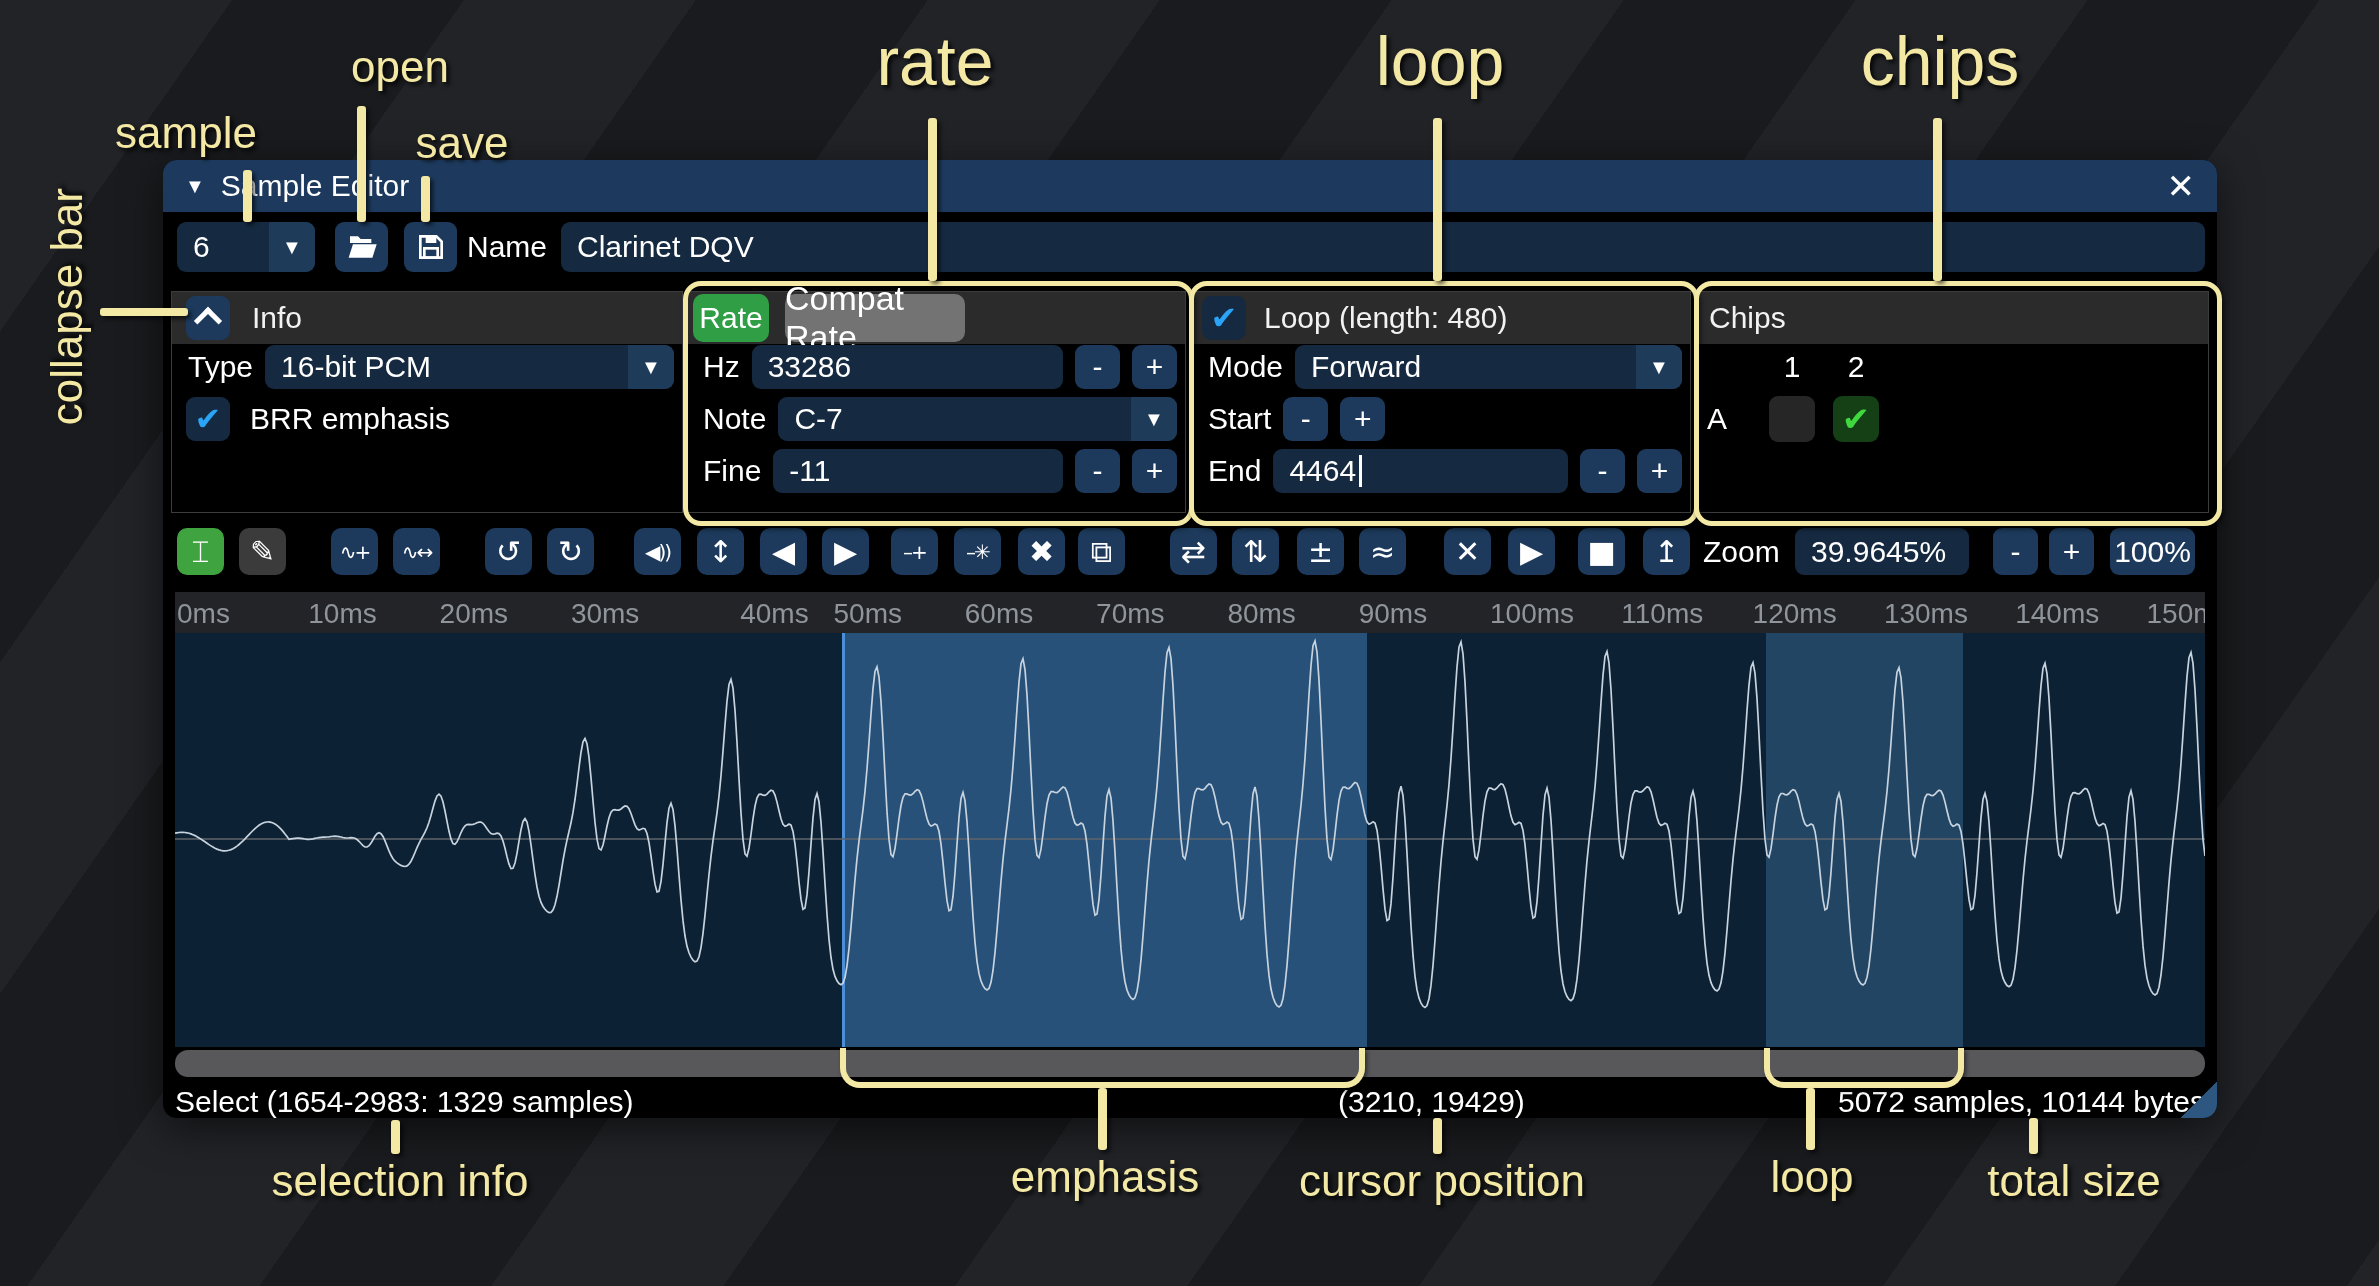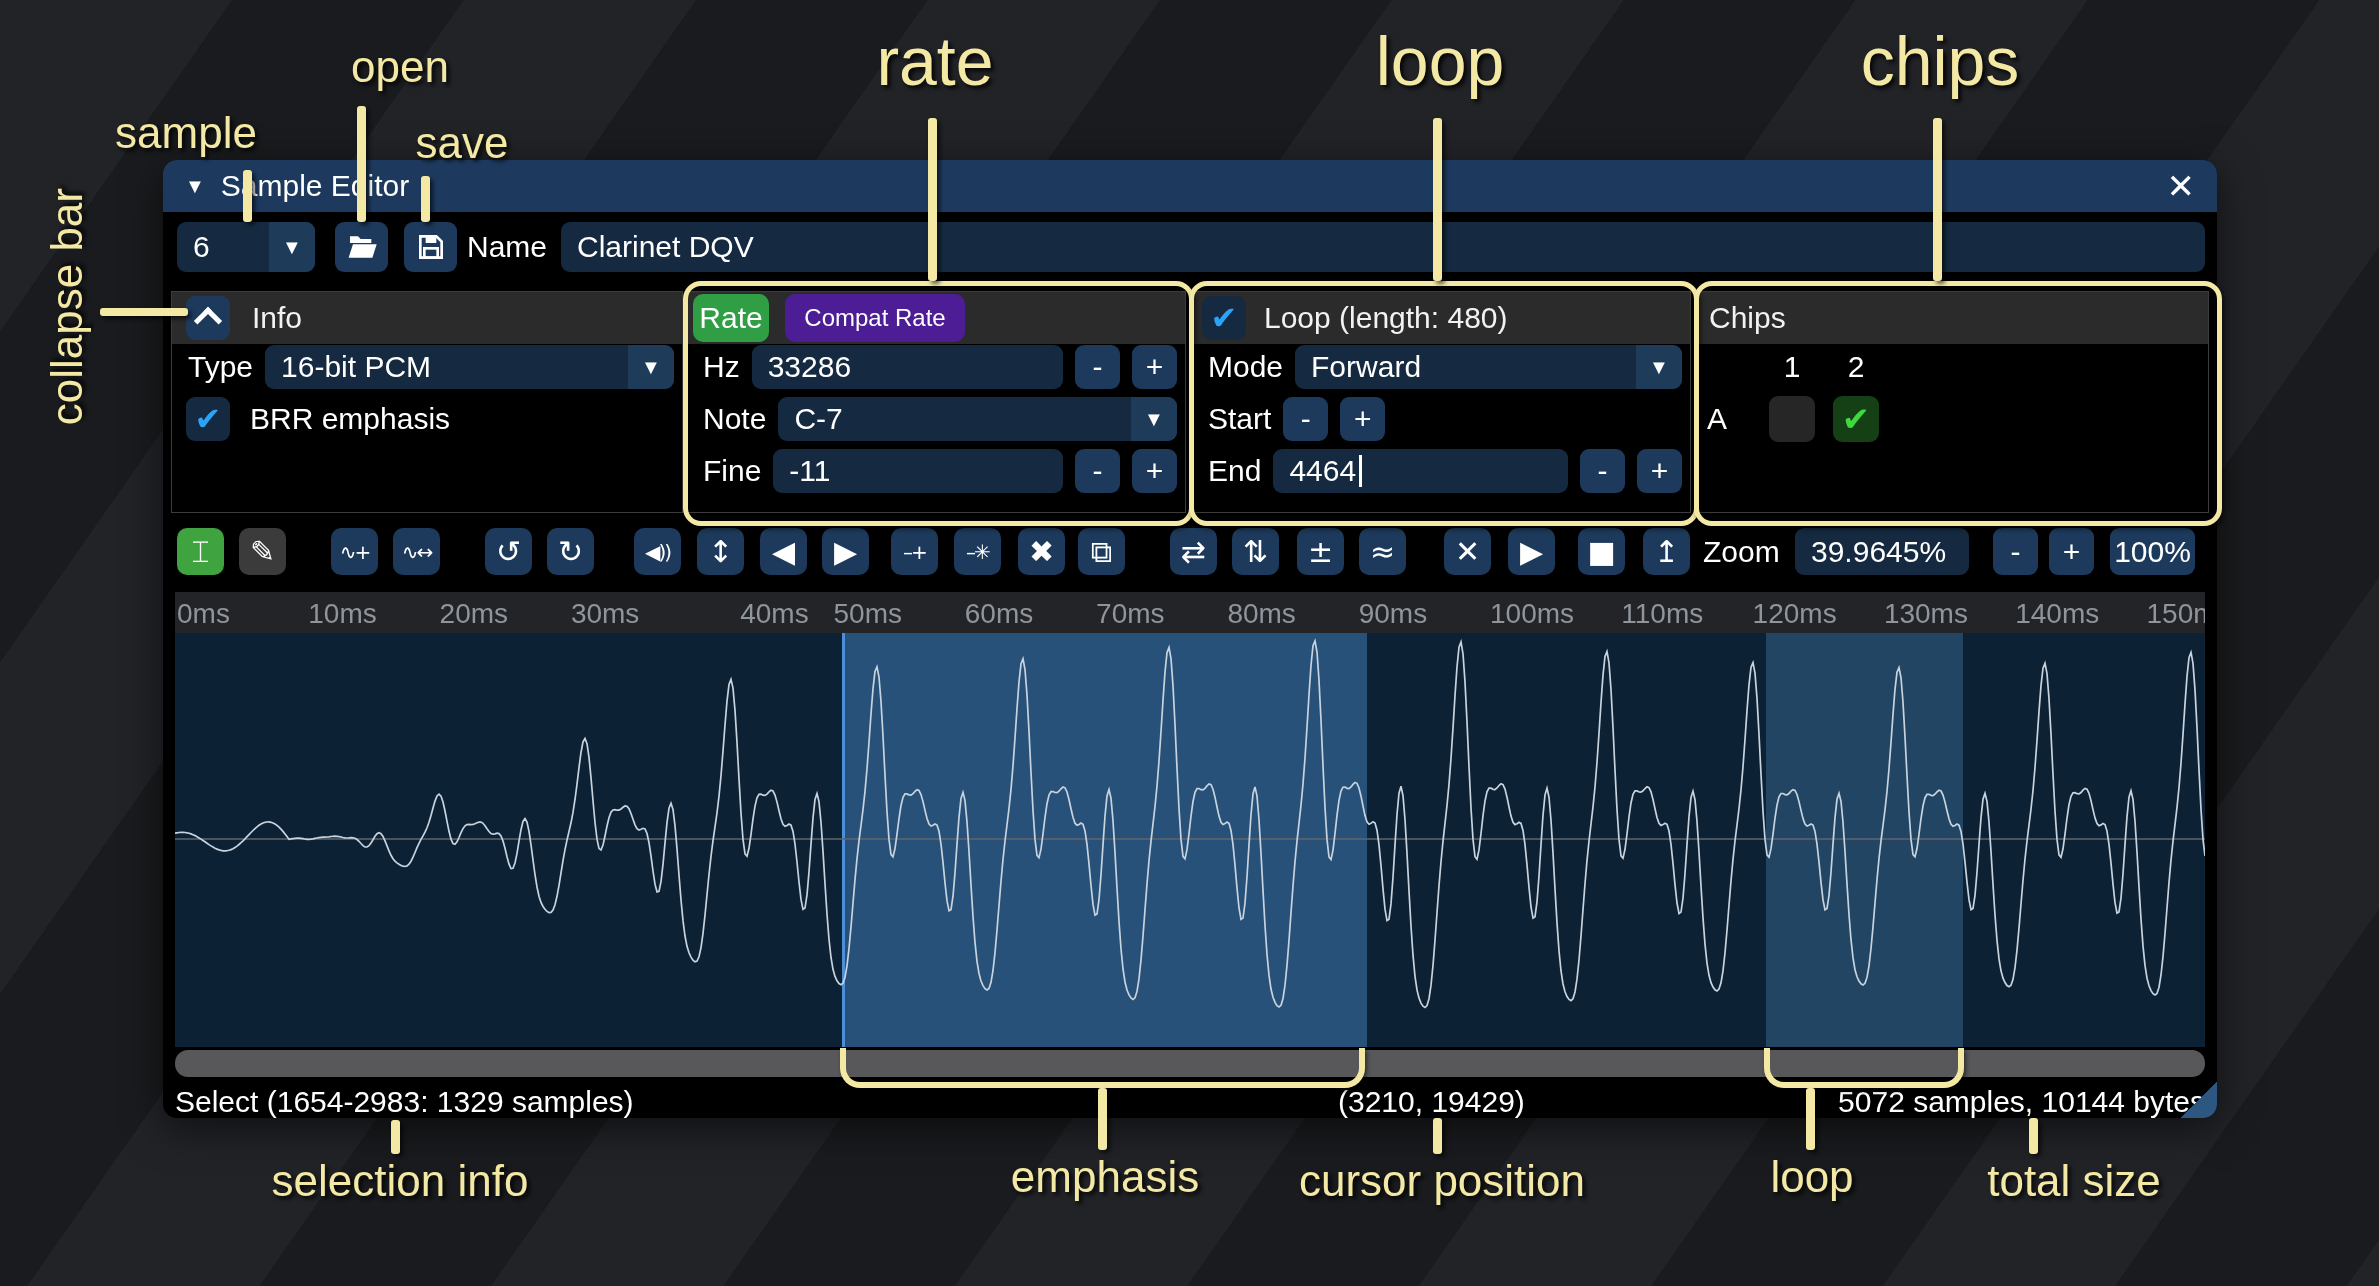--- a/index.html
+++ b/index.html
@@ -35,21 +35,21 @@
   .prow .rl{font-size:30px;color:#fff;margin-left:8px;}
   .grow{flex:1;position:relative;height:44px;}
   .pm{width:45px;height:44px;flex:0 0 45px;}
   .cb{width:44px;height:44px;background:#152a40;border-radius:9px;display:flex;align-items:center;justify-content:center;
       color:#2ba3f7;font-size:32px;font-weight:bold;}
   .chev{width:15px;height:15px;border-left:5px solid #fff;border-top:5px solid #fff;transform:rotate(45deg);margin-top:6px;}
   .chip-box{position:absolute;width:46px;height:46px;border-radius:9px;display:flex;align-items:center;justify-content:center;font-size:34px;font-weight:bold;}
   .chip-off{background:#262626;color:#262626;}
   .chip-on{background:#153f15;color:#3fd93f;}
   .greenchip{background:#2f9e44;border-radius:10px;color:#fff;font-size:30px;display:flex;align-items:center;justify-content:center;}
-  .graychip{background:#4c1d95;border-radius:10px;color:#fff;font-size:24px;display:flex;align-items:center;justify-content:center;}
+  .graychip{background:#737373;border-radius:10px;color:#fff;font-size:34px;display:flex;align-items:center;justify-content:center;}
   
   .toolbar{position:absolute;left:0;top:362px;right:0;height:58px;}
   .tbtn{position:absolute;top:6px;width:47px;height:47px;border-radius:10px;background:#1d3a5c;color:#fff;
         display:flex;align-items:center;justify-content:center;font-size:30px;font-family:"DejaVu Sans",sans-serif;}
   .tbtn.small{font-size:20px;letter-spacing:-2px;}
   .tbtn.active{background:#3fa33f;}
   .tbtn.gray{background:#3b3b3b;}
   
   .timeline{position:absolute;left:12px;top:432px;width:2030px;height:41px;background:#232428;overflow:hidden;}
   .tl-label{position:absolute;bottom:3px;color:#8f959b;font-size:28px;white-space:nowrap;}

